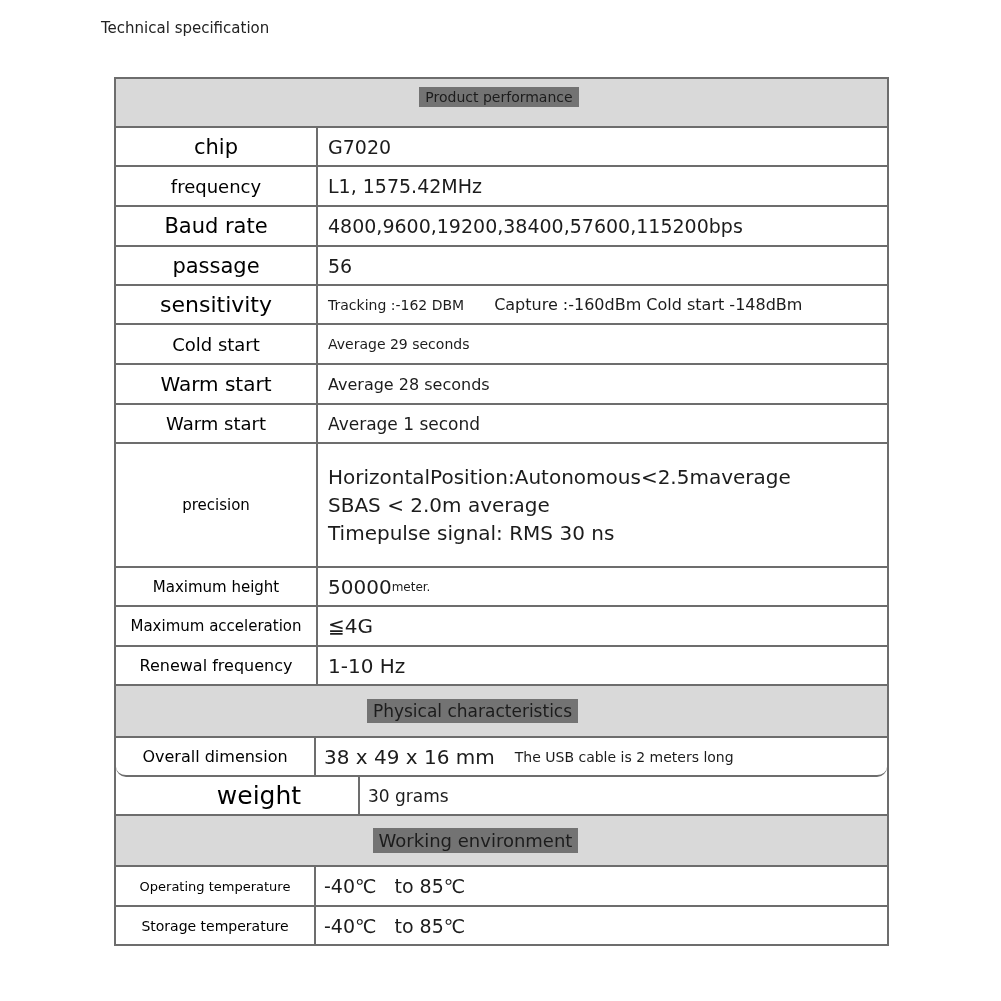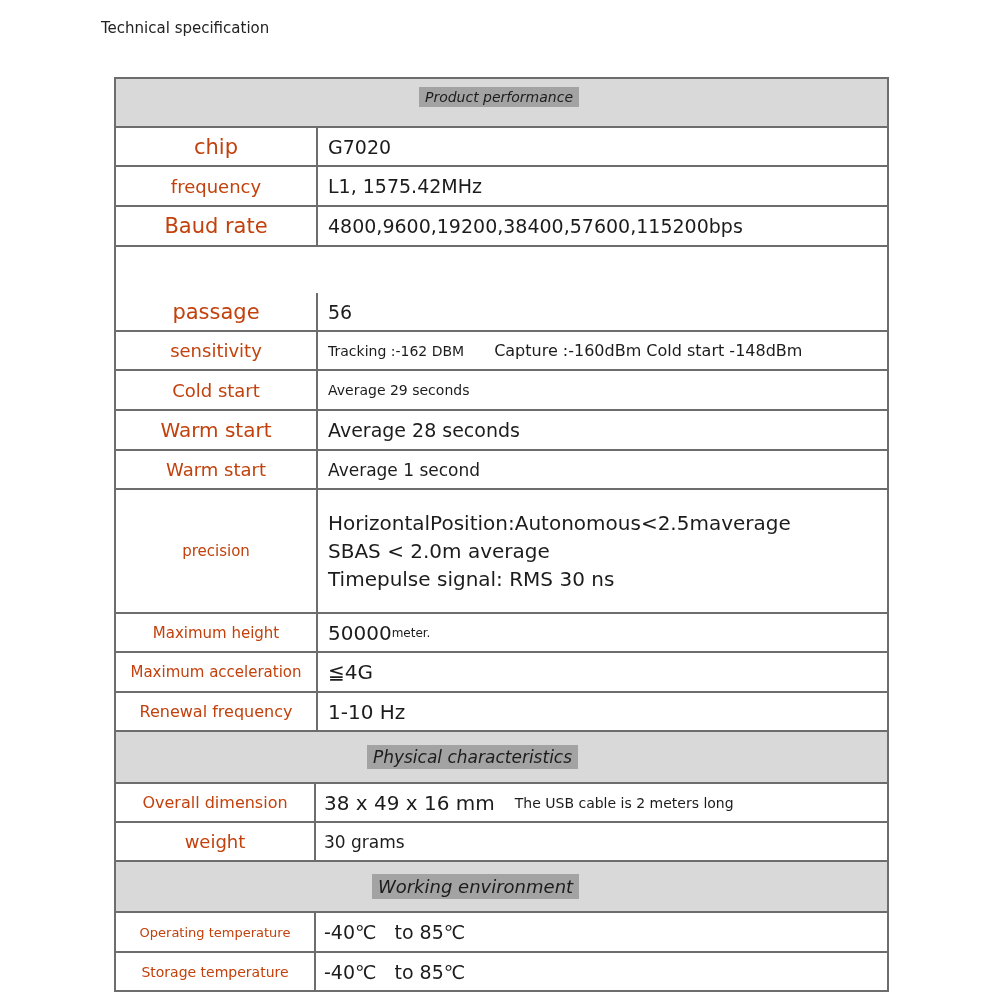--- a/index.html
+++ b/index.html
@@ -19,27 +19,27 @@
     border-top: 2px solid #6d6d6d;
   }
   .row {
     display: flex; border-bottom: 2px solid #6d6d6d; box-sizing: border-box;
     background: #fff;
   }
   .row.section {
     background: #d9d9d9; justify-content: center; align-items: center;
   }
   .section-label {
-    background: #a3a3a3; padding: 2px 6px; color: #1c1c1c; font-style: italic;
+    background: #737373; padding: 2px 6px; color: #1c1c1c;
   }
   .cell-label {
     width: 202px; flex: 0 0 202px; box-sizing: border-box;
     border-right: 2px solid #6d6d6d;
     display: flex; align-items: center; justify-content: center;
-    text-align: center; color: #c2410c;
+    text-align: center; color: #000000;
   }
   .cell-value {
     flex: 1; box-sizing: border-box; padding-left: 10px;
     display: flex; align-items: center; color: #1c1c1c; white-space: nowrap;
   }
   .lower .cell-label { width: 200px; flex: 0 0 200px; }
   .lower .cell-value { padding-left: 8px; }
   .multi { flex-direction: column; align-items: flex-start; justify-content: center; gap: 4px; }
   .sub { font-size: 14px; margin-left: 22px; }
   .sm { font-size: 15px; }
@@ -63,41 +63,41 @@
   <div class="row" style="height:40px;">
     <div class="cell-label" style="font-size:18px;">frequency</div>
     <div class="cell-value" style="font-size:19px;">L1, 1575.42MHz</div>
   </div>
 
   <div class="row" style="height:40px;">
     <div class="cell-label" style="font-size:21px;">Baud rate</div>
     <div class="cell-value" style="font-size:19px;">4800,9600,19200,38400,57600,115200bps</div>
   </div>
 
-  <div class="row" style="height:39px;margin-top:46px;">
+  <div class="row" style="height:39px;">
     <div class="cell-label" style="font-size:21px;">passage</div>
     <div class="cell-value" style="font-size:19px;">56</div>
   </div>
 
   <div class="row" style="height:39px;">
-    <div class="cell-label" style="font-size:18px;">sensitivity</div>
+    <div class="cell-label" style="font-size:22px;">sensitivity</div>
     <div class="cell-value sm" style="font-size:14px;">
       <span>Tracking :-162 DBM</span>
       <span class="sub" style="font-size:16px; margin-left:30px;">Capture :-160dBm Cold start -148dBm</span>
     </div>
   </div>
 
   <div class="row" style="height:40px;">
     <div class="cell-label" style="font-size:18px;">Cold start</div>
     <div class="cell-value" style="font-size:14px;">Average 29 seconds</div>
   </div>
 
   <div class="row" style="height:40px;">
     <div class="cell-label" style="font-size:20px;">Warm start</div>
-    <div class="cell-value" style="font-size:19px;">Average 28 seconds</div>
+    <div class="cell-value" style="font-size:16px;">Average 28 seconds</div>
   </div>
 
   <div class="row" style="height:39px;">
     <div class="cell-label" style="font-size:18px;">Warm start</div>
     <div class="cell-value" style="font-size:17px;">Average 1 second</div>
   </div>
 
   <div class="row" style="height:124px;">
     <div class="cell-label" style="font-size:15px;">precision</div>
     <div class="cell-value multi" style="font-size:20px;">
@@ -124,30 +124,30 @@
   <div class="row" style="height:39px;">
     <div class="cell-label" style="font-size:16px;">Renewal frequency</div>
     <div class="cell-value" style="font-size:20px;">1-10 Hz</div>
   </div>
 
   <div class="lower">
     <div class="row section" style="height:52px;">
       <span class="section-label" style="font-size:17px; margin-left:-58px;">Physical characteristics</span>
     </div>
 
-    <div class="row" style="height:39px;">
+    <div class="row" style="height:39px;border-radius:10px;">
       <div class="cell-label" style="font-size:16px;">Overall dimension</div>
       <div class="cell-value" style="font-size:20px;">
         <span>38 x 49 x 16 mm</span>
         <span style="font-size:14px; margin-left:20px;">The USB cable is 2 meters long</span>
       </div>
     </div>
 
     <div class="row" style="height:39px;">
-      <div class="cell-label" style="font-size:18px;">weight</div>
+      <div class="cell-label" style="font-size:25px;margin-left:44px;">weight</div>
       <div class="cell-value" style="font-size:17px;">30 grams</div>
     </div>
 
     <div class="row section" style="height:51px;">
       <span class="section-label" style="font-size:18px; margin-left:-52px;">Working environment</span>
     </div>
 
     <div class="row" style="height:40px;">
       <div class="cell-label" style="font-size:13px;">Operating temperature</div>
       <div class="cell-value" style="font-size:19px; white-space:pre;">-40℃   to 85℃</div>

